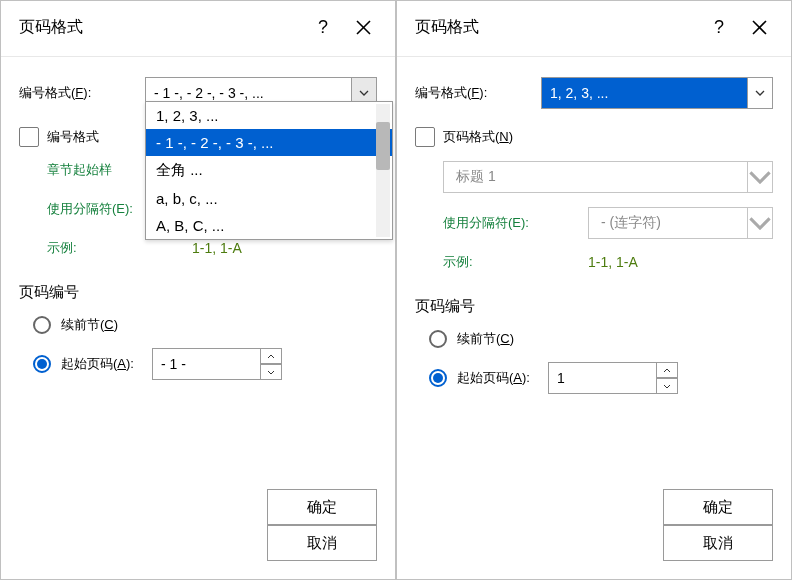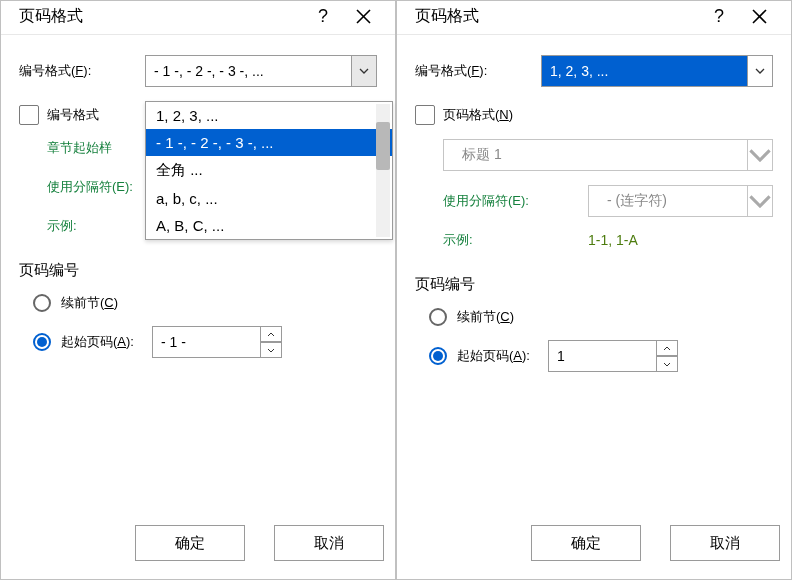--- a/index.html
+++ b/index.html
@@ -14,21 +14,21 @@
     display: flex;
   }
   .dialog {
     width: 396px;
     height: 580px;
     background: #ffffff;
     border: 1px solid #c0c0c0;
     position: relative;
   }
   .titlebar {
-    height: 34px;
+    height: 56px;
     display: flex;
     align-items: center;
     padding: 0 12px 3px 18px;
     border-bottom: 1px solid #e8e8e8;
     font-size: 16px;
   }
   .titlebar .title { flex: 1; }
   .titlebar .help-icon, .titlebar .close-icon {
     width: 40px;
     height: 40px;
@@ -73,21 +73,21 @@
   .combo .combo-btn svg { width: 10px; height: 6px; }
   .checkbox-row { display: flex; align-items: center; margin: 18px 0 14px 0; }
   .checkbox {
     width: 20px; height: 20px; border: 1px solid #7a7a7a; border-radius: 2px;
     margin-right: 8px; background: #fff;
   }
   .indent { padding-left: 28px; }
   .indent .row .label { color: #15803d; width: 145px; }
   .disabled-combo {
     height: 32px; border: 1px solid #c5c5c5; color: #888;
-    display: flex; align-items: center; padding: 0 18px; flex: 1; position: relative;
+    display: flex; align-items: center; padding: 0 12px; flex: 1; position: relative;
   }
   .disabled-combo .combo-btn {
     position: absolute; right: -1px; top: -1px; width: 26px; height: 32px;
     border: 1px solid #c5c5c5; display: flex; align-items: center; justify-content: center;
     color: #aaa; background: #fff;
   }
   .example-row .label { color: #888; width: 173px; }
   .example-row .val { color: #4d7c0f; }
   .section-title { margin-top: 26px; font-size: 15px; }
   .radio-row { display: flex; align-items: center; margin: 14px 0 0 14px; }
@@ -108,21 +108,21 @@
   .spin-btns {
     position: absolute; right: -1px; top: -1px; width: 22px; height: 32px;
     display: flex; flex-direction: column;
   }
   .spin-btns div {
     flex: 1; border: 1px solid #9a9a9a; background: #fff;
     display: flex; align-items: center; justify-content: center;
   }
   .spin-btns svg { width: 8px; height: 5px; }
   .buttons {
-    position: absolute; bottom: 18px; right: 11px; display: flex; gap: 29px;
+    position: absolute; bottom: 18px; right: 18px; display: flex; gap: 0; flex-direction: column;
   }
   .btn {
     width: 110px; height: 36px; border: 1px solid #9a9a9a; background: #fff;
     display: flex; align-items: center; justify-content: center; font-size: 15px;
     cursor: pointer;
   }
   
   .dropdown-open {
     position: absolute;
     left: 144px; top: 100px; width: 248px;

